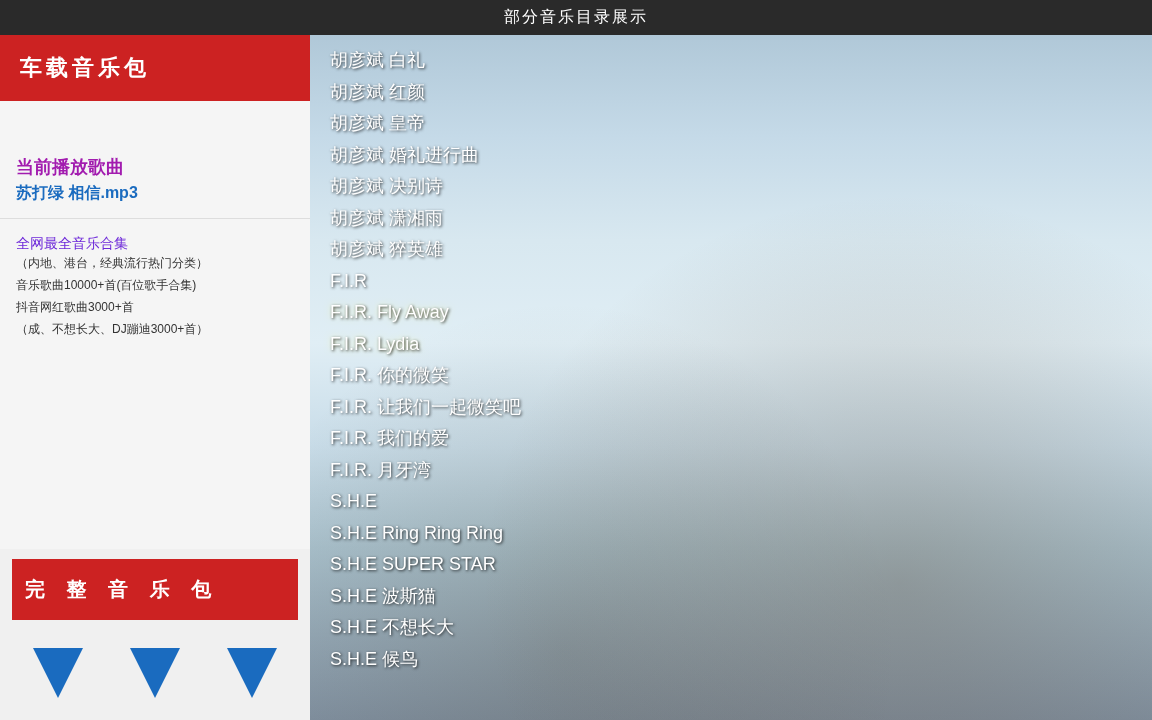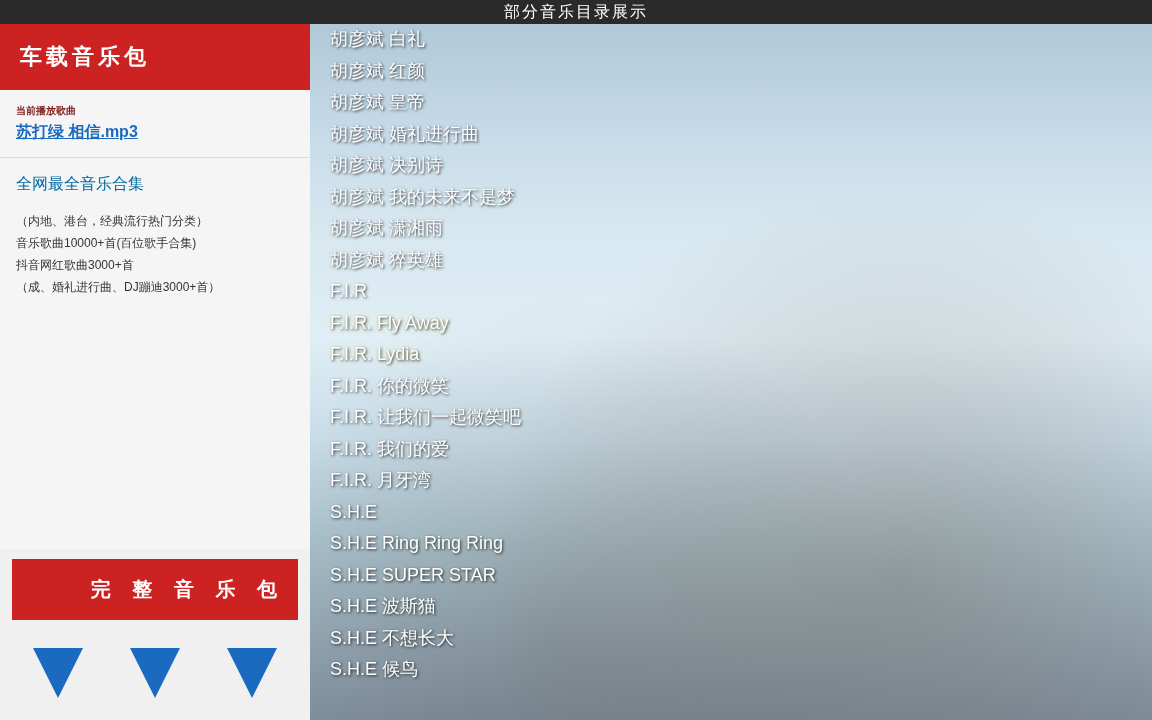--- a/index.html
+++ b/index.html
@@ -8,21 +8,21 @@
       height: 720px;
       overflow: hidden;
       font-family: "Microsoft YaHei", "SimHei", Arial, sans-serif;
       display: flex;
       flex-direction: column;
     }
 
     
     #header {
       width: 100%;
-      height: 24px;
+      height: 35px;
       background: #2a2a2a;
       display: flex;
       align-items: center;
       justify-content: center;
     }
     #header span {
       color: #ffffff;
       font-size: 16px;
       letter-spacing: 2px;
     }
@@ -53,59 +53,59 @@
       padding: 18px 20px;
       letter-spacing: 4px;
     }
 
     #now-playing-section {
       padding: 14px 16px;
       background: #f5f5f5;
       border-bottom: 1px solid #ddd;
     }
     #now-playing-label {
-      color: #7f1d1d;
-      font-size: 10px;
+      color: #a21caf;
+      font-size: 18px;
       font-weight: bold;
       margin-bottom: 4px;
+      margin-top: 40px;
     }
     #now-playing-song {
       color: #1a6bbf;
       font-size: 16px;
       font-weight: bold;
-      text-decoration: underline;
     }
 
     #description-section {
       padding: 14px 16px;
       background: #f5f5f5;
       flex: 1;
     }
     #desc-main {
-      font-size: 16px;
-      color: #0369a1;
-      margin-bottom: 16px;
+      font-size: 14px;
+      color: #6d28d9;
+      margin-bottom: 0;
     }
     .desc-item {
       font-size: 12px;
       color: #333;
       margin-bottom: 4px;
       line-height: 1.5;
     }
 
     #cta-button {
       margin: 10px 12px;
       background: #cc2222;
       color: white;
       font-size: 20px;
       font-weight: bold;
       letter-spacing: 8px;
       padding: 14px 10px;
       border: 3px solid #cc2222;
-      text-align: right;
+      text-align: left;
       cursor: pointer;
     }
 
     #arrows-row {
       display: flex;
       justify-content: space-around;
       align-items: center;
       padding: 8px 10px 12px 10px;
       background: #f0f0f0;
     }
@@ -155,21 +155,21 @@
       z-index: 1;
     }
 
     #music-list {
       position: absolute;
       top: 0;
       left: 0;
       right: 0;
       bottom: 0;
       z-index: 2;
-      padding: 0 20px;
+      padding: 10px 20px;
       overflow: hidden;
     }
 
     .music-item {
       font-size: 18px;
       color: #ffffff;
       text-shadow: 1px 1px 3px rgba(0,0,0,0.8);
       line-height: 1.75;
       font-weight: 500;
     }
@@ -196,21 +196,21 @@
     <div id="now-playing-section">
       <div id="now-playing-label">当前播放歌曲</div>
       <div id="now-playing-song">苏打绿 相信.mp3</div>
     </div>
 
     <div id="description-section">
       <div id="desc-main" class="desc-item">全网最全音乐合集</div>
       <div class="desc-item">（内地、港台，经典流行热门分类）</div>
       <div class="desc-item">音乐歌曲10000+首(百位歌手合集)</div>
       <div class="desc-item">抖音网红歌曲3000+首</div>
-      <div class="desc-item">（成、婚礼进行曲、DJ蹦迪3000+首）</div>
+      <div class="desc-item">（成、不想长大、DJ蹦迪3000+首）</div>
     </div>
 
     <div id="cta-button">完 整 音 乐 包</div>
 
     <div id="arrows-row">
       <div class="arrow-down">
         <svg viewBox="0 0 60 60" xmlns="http://www.w3.org/2000/svg">
           <polygon points="5,5 55,5 30,55" fill="#1a6bbf"></polygon>
         </svg>
       </div>
@@ -231,21 +231,20 @@
   <div id="right-panel">
     <div id="bg-image"></div>
     <div id="bg-overlay"></div>
     <div id="music-list">
 
     <div class="music-item">胡彦斌 白礼</div>
         <div class="music-item">胡彦斌 红颜</div>
         <div class="music-item">胡彦斌 皇帝</div>
         <div class="music-item">胡彦斌 婚礼进行曲</div>
         <div class="music-item">胡彦斌 决别诗</div>
-        <div class="music-item">胡彦斌 我的未来不是梦</div>
         <div class="music-item">胡彦斌 潇湘雨</div>
         <div class="music-item">胡彦斌 猝英雄</div>
         <div class="music-item">F.I.R</div>
         <div class="music-item highlighted">F.I.R. Fly Away</div>
         <div class="music-item highlighted">F.I.R. Lydia</div>
         <div class="music-item">F.I.R. 你的微笑</div>
         <div class="music-item">F.I.R. 让我们一起微笑吧</div>
         <div class="music-item">F.I.R. 我们的爱</div>
         <div class="music-item">F.I.R. 月牙湾</div>
         <div class="music-item">S.H.E</div>

